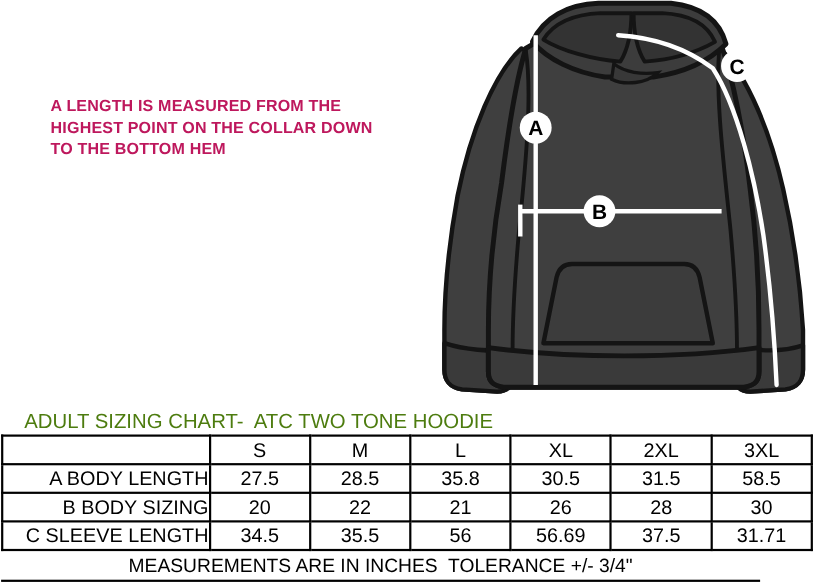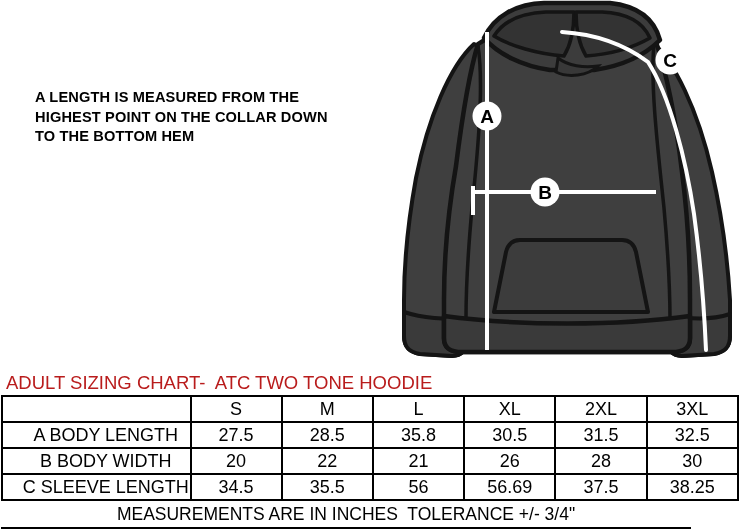--- a/index.html
+++ b/index.html
@@ -23,22 +23,22 @@
     top: 88px;
     width: 370px;
   }
   .instr-para {
     font-family: "Liberation Sans", sans-serif;
     font-weight: bold;
     font-size: 14.6px;
     line-height: 19.5px;
     letter-spacing: 0.15px;
     white-space: pre-line;
-    margin: 0 0 19px 5px;
-    color: #000000;
+    margin: 0 0 19px 16px;
+    color: #be185d;
   }
   .instr-para:last-child { margin-bottom: 0; }
 
   
   #hoodie-illustration {
     position: absolute;
     left: 398px;
     top: 0px;
     width: 342px;
     height: 372px;
@@ -49,23 +49,23 @@
   #chart-area {
     position: absolute;
     left: 0px;
     top: 371px;
     width: 740px;
   }
   #chart-title {
     font-family: "Liberation Sans", sans-serif;
     font-size: 18.5px;
     line-height: 24px;
-    padding-left: 6px;
+    padding-left: 22px;
     white-space: pre;
-    color: #b91c1c;
+    color: #4d7c0f;
   }
   table#size-table {
     border-collapse: collapse;
     width: 738px;
     margin-left: 1px;
     table-layout: fixed;
     font-family: "Liberation Sans", sans-serif;
     font-size: 18px;
     color: #000;
   }
@@ -75,21 +75,21 @@
     padding: 0;
     font-weight: normal;
     text-align: center;
     vertical-align: middle;
     line-height: 24px;
     overflow: hidden;
     white-space: nowrap;
   }
   table#size-table td.rowlabel,
   table#size-table th.corner {
-    text-align: center;
+    text-align: right;
     padding-left: 19px;
   }
   col.c-label { width: 188px; }
   col.c-size  { width: 91px; }
 
   #chart-footnote {
     font-family: "Liberation Sans", sans-serif;
     font-size: 17.5px;
     line-height: 26px;
     text-align: center;
@@ -205,37 +205,37 @@
       </tr>
     </thead>
     <tbody>
       <tr>
         <td class="rowlabel">A BODY LENGTH</td>
         <td>27.5</td>
         <td>28.5</td>
         <td>35.8</td>
         <td>30.5</td>
         <td>31.5</td>
-        <td>32.5</td>
-      </tr>
-      <tr>
-        <td class="rowlabel">B BODY WIDTH</td>
+        <td>58.5</td>
+      </tr>
+      <tr>
+        <td class="rowlabel">B BODY SIZING</td>
         <td>20</td>
         <td>22</td>
         <td>21</td>
         <td>26</td>
         <td>28</td>
         <td>30</td>
       </tr>
       <tr>
         <td class="rowlabel">C SLEEVE LENGTH</td>
         <td>34.5</td>
         <td>35.5</td>
         <td>56</td>
         <td>56.69</td>
         <td>37.5</td>
-        <td>38.25</td>
+        <td>31.71</td>
       </tr>
     </tbody>
   </table>
 
   <div id="chart-footnote">MEASUREMENTS ARE IN INCHES  TOLERANCE +/- 3/4"</div>
 </div>
 
 </body></html>

